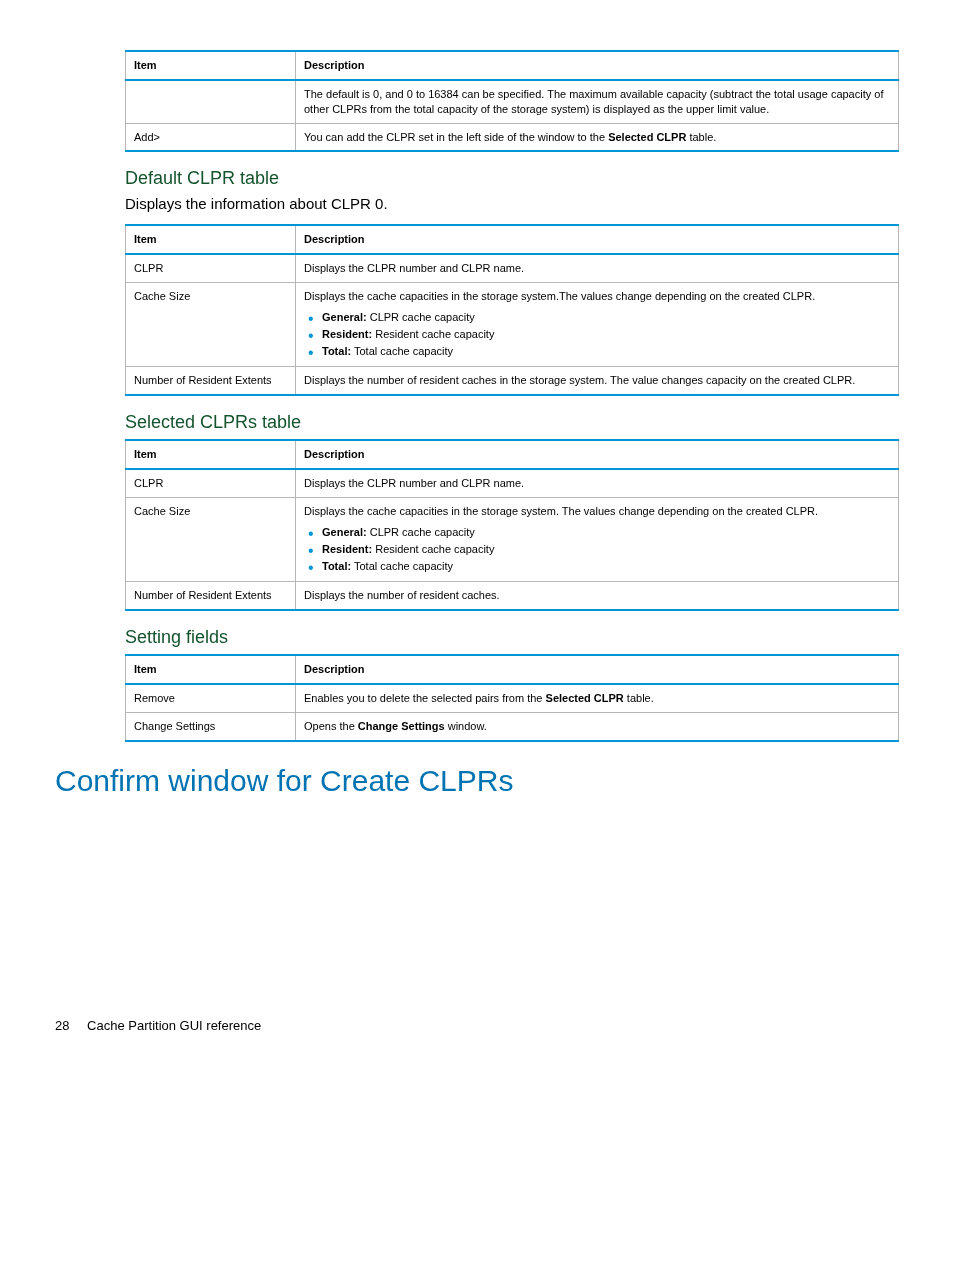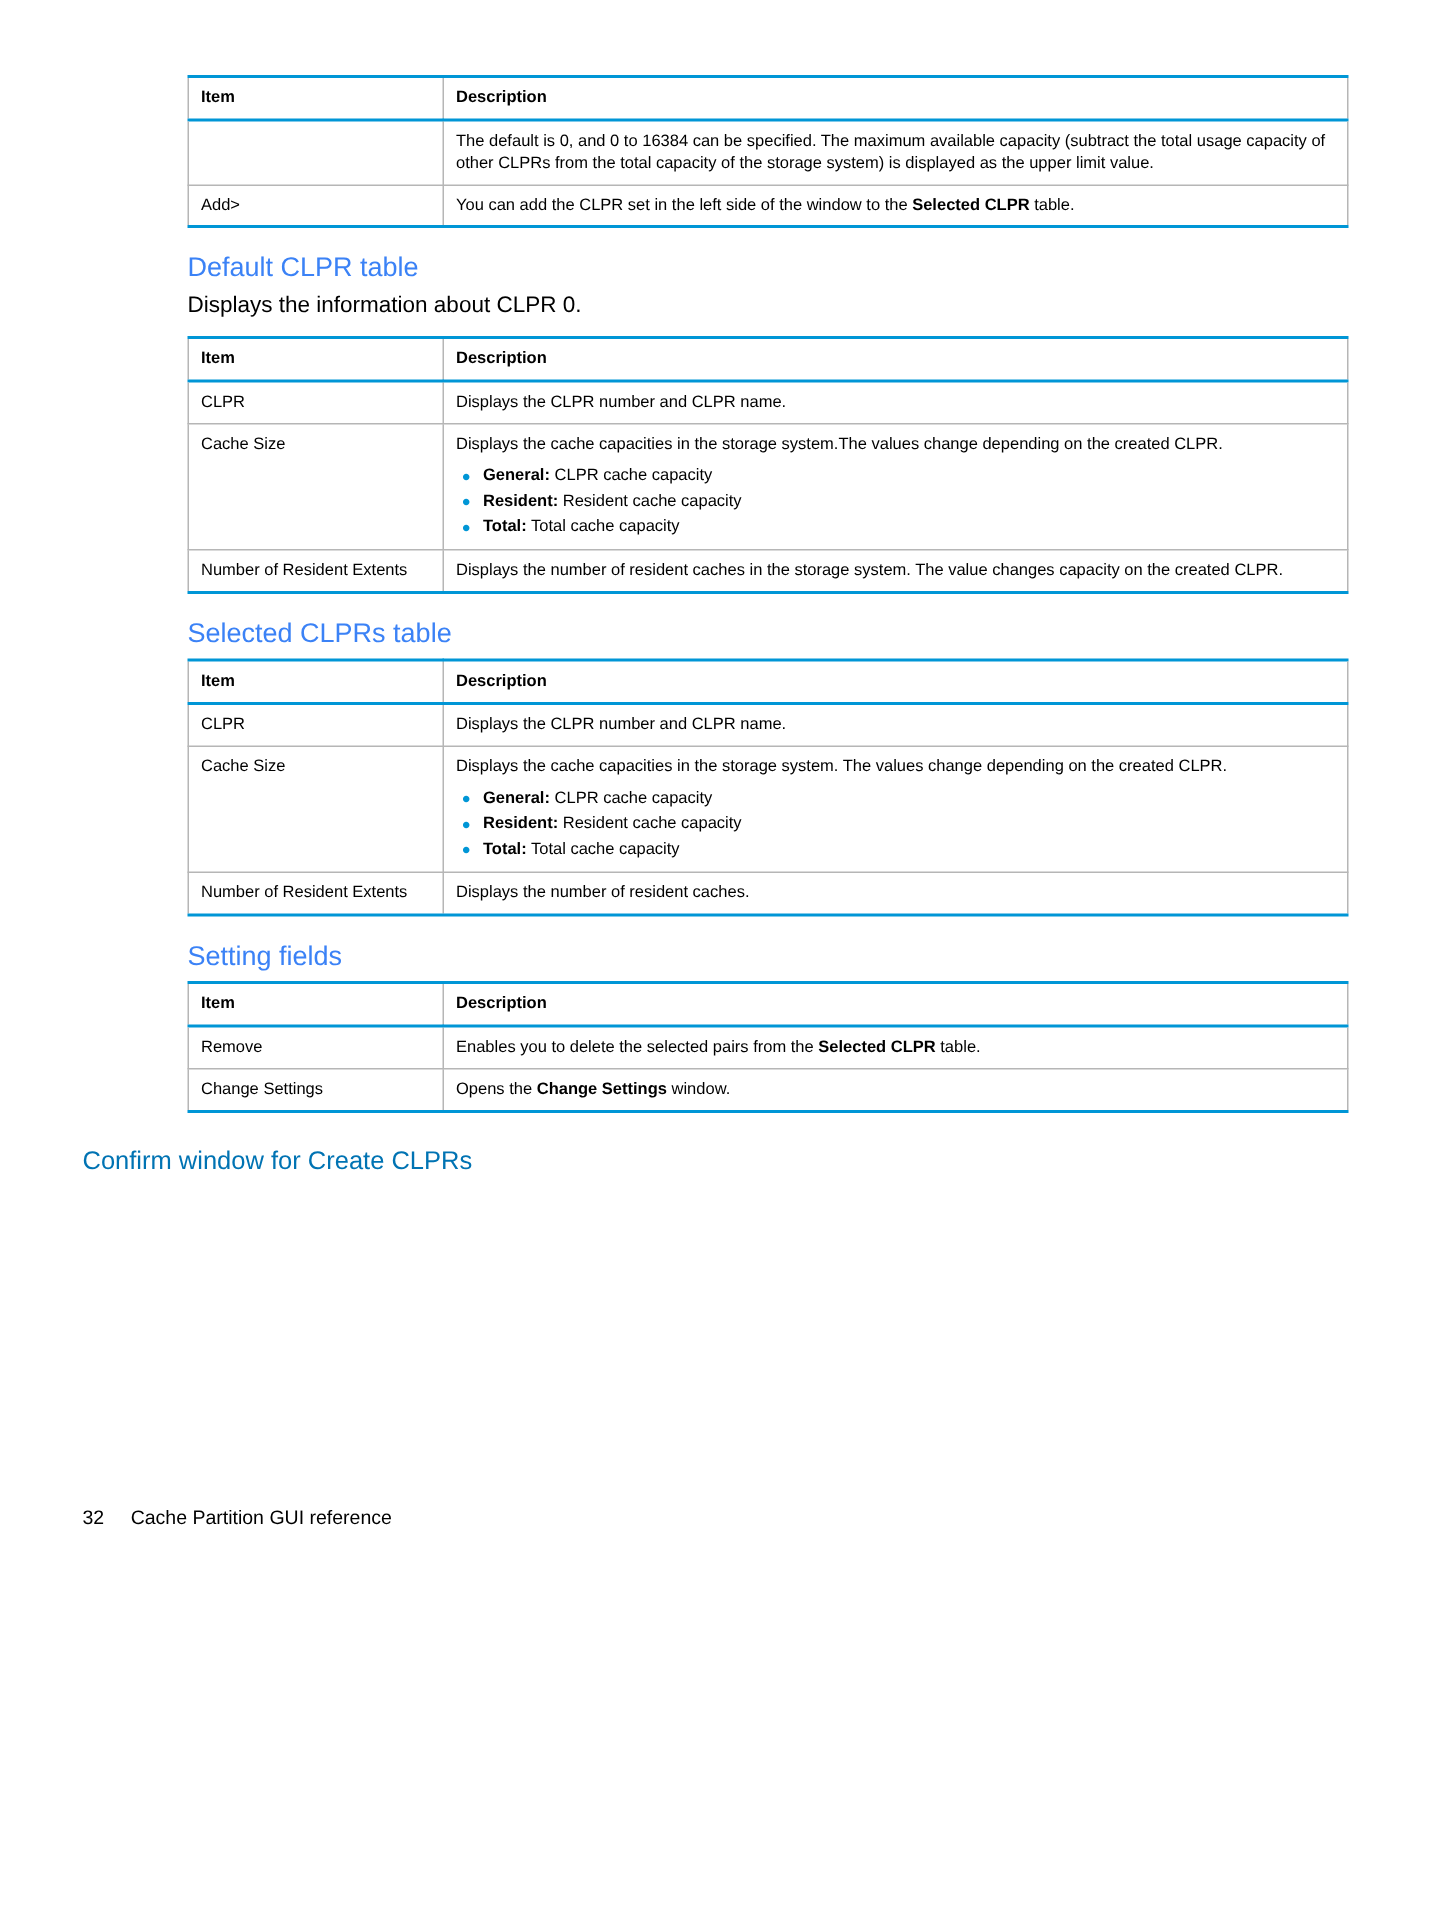--- a/index.html
+++ b/index.html
@@ -31,29 +31,29 @@
     font-size: 11px;
     line-height: 1.35;
   }
   thead tr { border-top: 2px solid #0096d6; border-bottom: 2px solid #0096d6; }
   tbody tr:last-child td { border-bottom: 2px solid #0096d6; }
   thead th { font-weight: bold; }
   .col-item { width: 170px; }
   h3.sub {
     font-family: Arial, Helvetica, sans-serif;
     font-weight: normal;
-    color: #3b82f6;
+    color: #14532d;
     font-size: 18px;
     margin: 14px 0 6px 0;
   }
   h2.main {
     font-family: Arial, Helvetica, sans-serif;
     font-weight: normal;
     color: #0073b3;
-    font-size: 17px;
+    font-size: 30px;
     margin: 22px 0 8px 0;
   }
   p.intro {
     margin: 4px 0 12px 0;
     font-size: 15px;
   }
   ul.blue {
     margin: 6px 0 2px 0;
     padding-left: 18px;
     list-style: none;
@@ -195,16 +195,16 @@
             <span>Opens the </span><b>Change Settings</b><span> window.</span>
           </td>
         </tr>
       </tbody>
     </table>
   </div>
 
   <h2 class="main">Confirm window for Create CLPRs</h2>
 
   <div class="footer">
-    <span class="pn">32</span>
+    <span class="pn">28</span>
     <span>Cache Partition GUI reference</span>
   </div>
 </div>
 
 </body></html>

